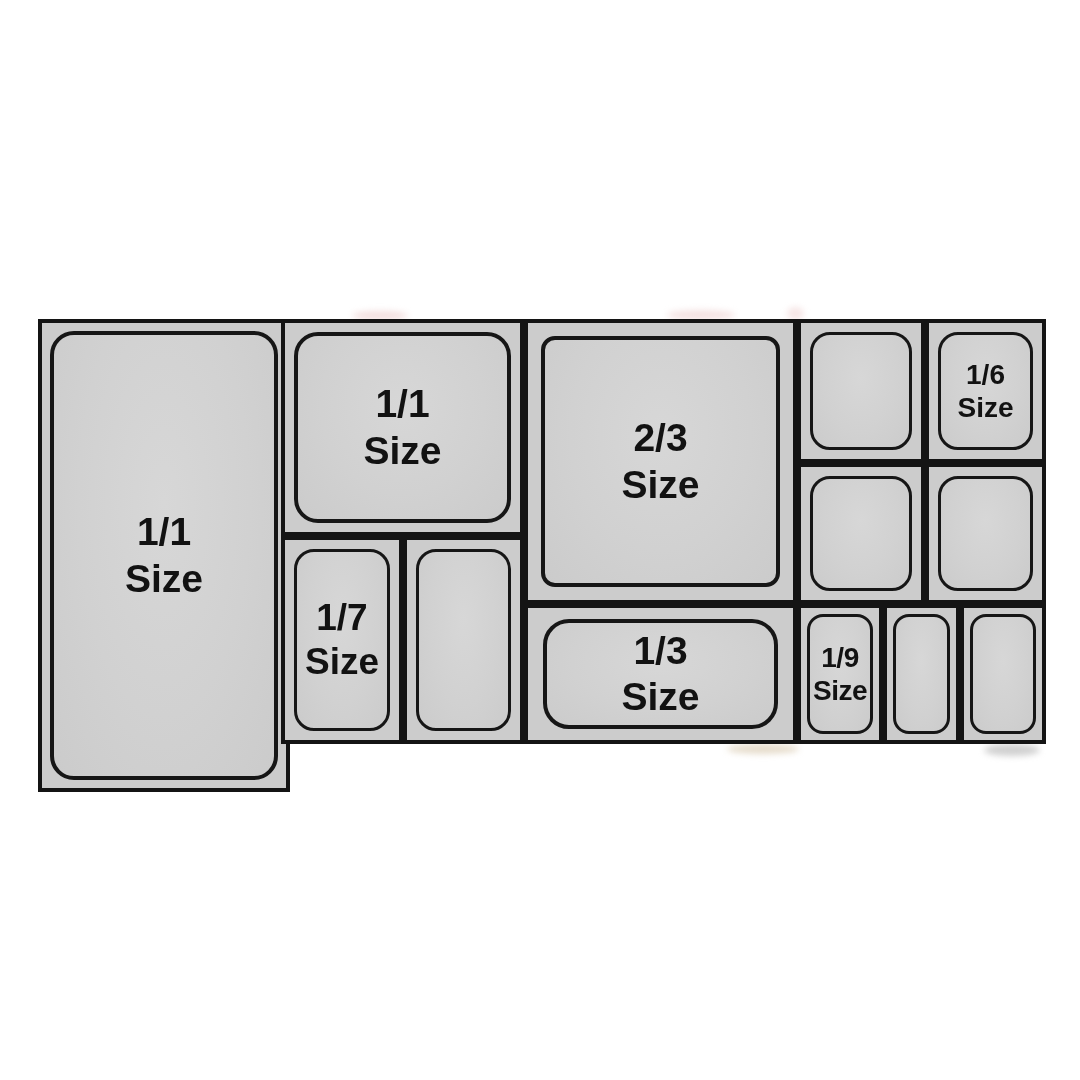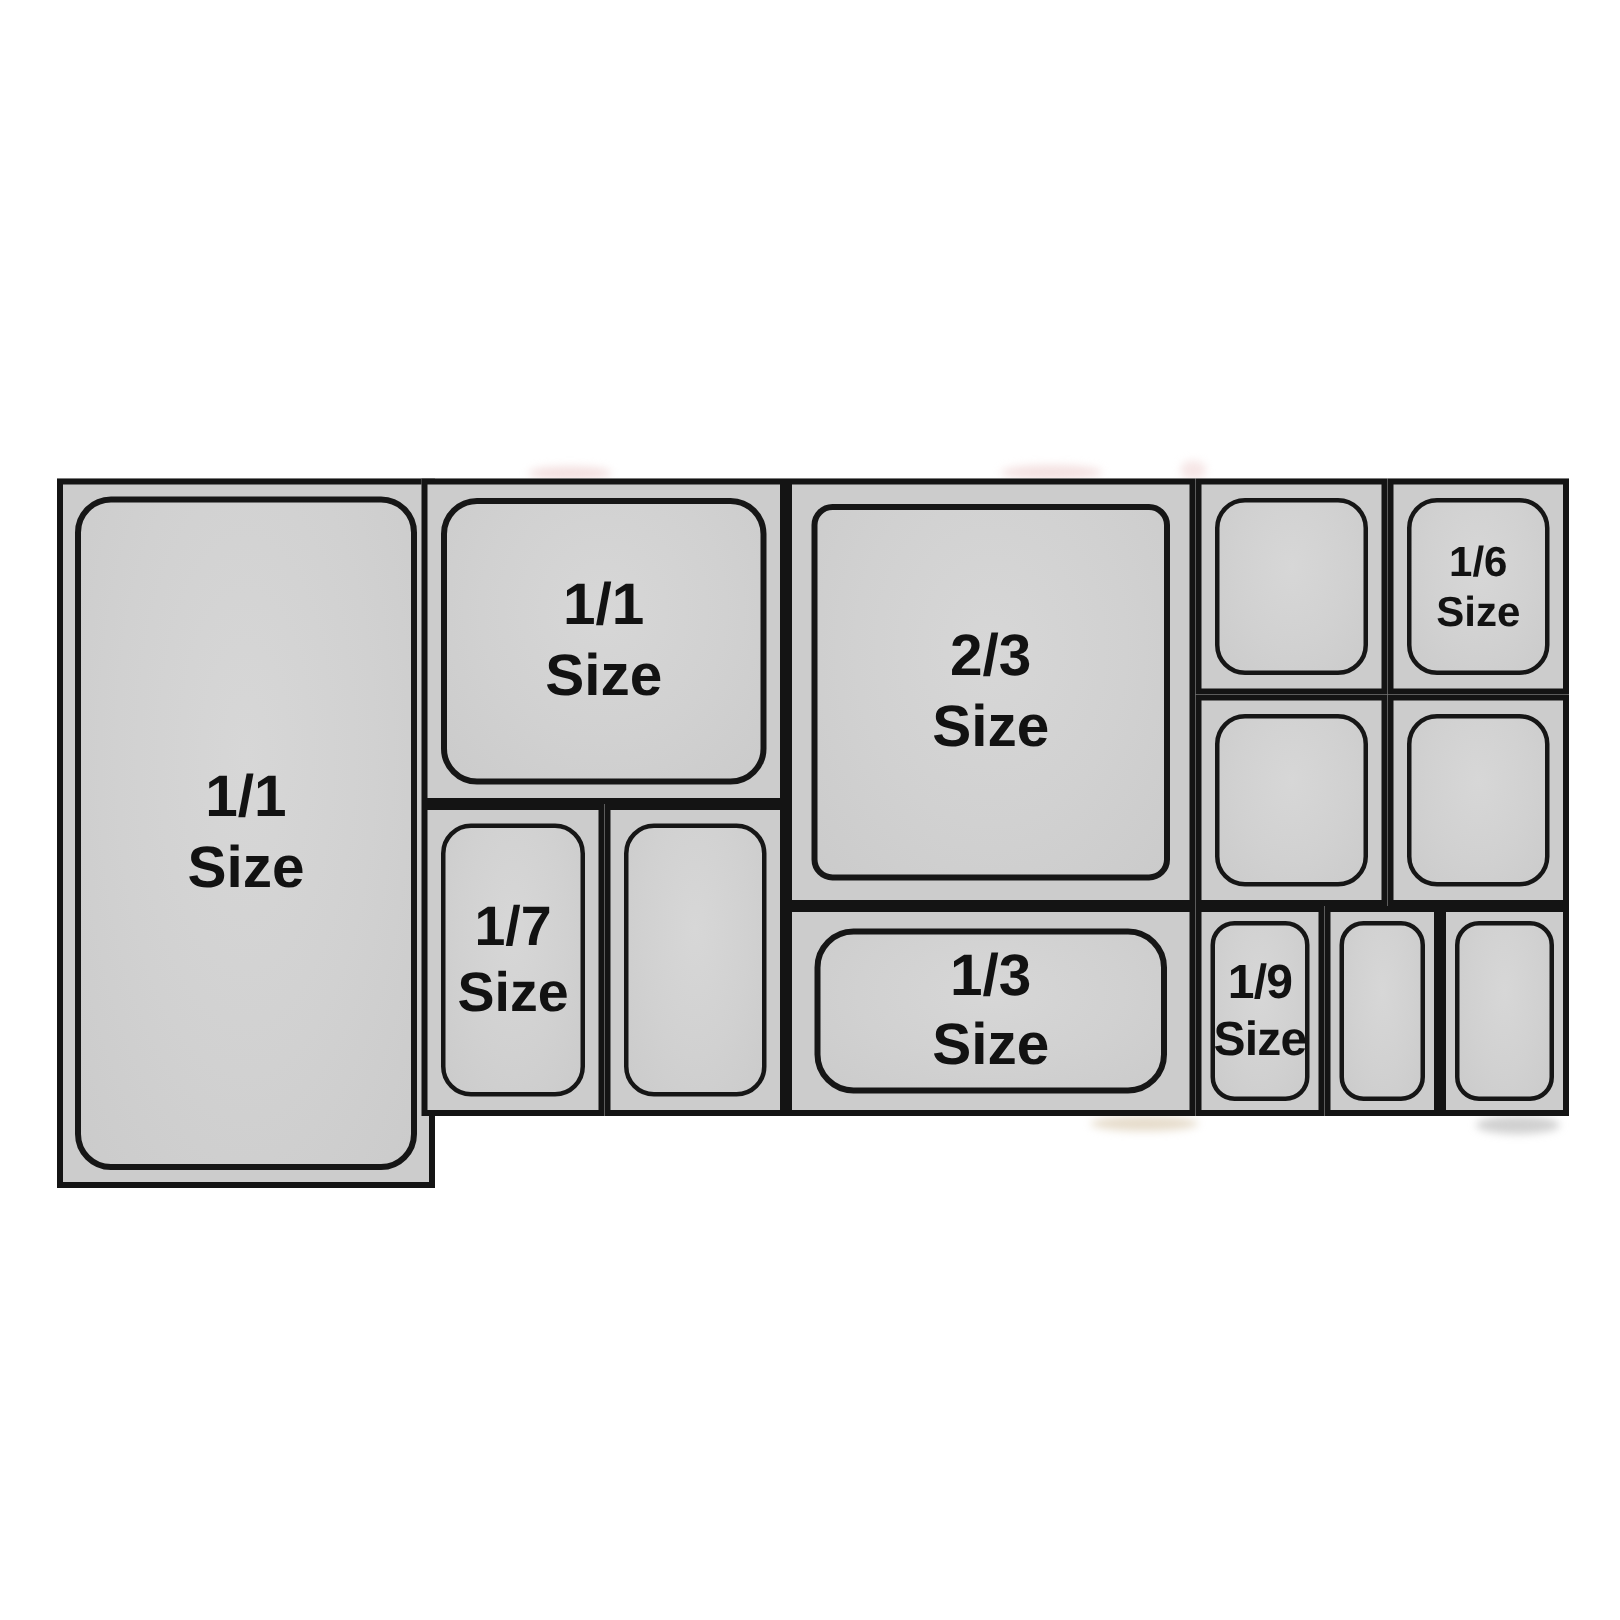--- a/index.html
+++ b/index.html
@@ -65,21 +65,21 @@
     font-weight: bold;
     text-align: center;
     line-height: 1.18;
     color: #121212;
     white-space: nowrap;
   }
   .lbl span { display: block; }
   .lbl-lg    { font-size: 39px; }
   .lbl-md    { font-size: 37px; }
   .lbl-sm    { font-size: 28px; }
-  .lbl-ninth { font-size: 32px; letter-spacing: -0.5px; }
+  .lbl-ninth { font-size: 28px; letter-spacing: -0.5px; }
 </style>
 </head>
 <body>
 
 <div class="canvas">
 
   <div class="artifact art-pink1"></div>
   <div class="artifact art-pink2"></div>
   <div class="artifact art-pink3"></div>
   <div class="artifact art-tan"></div>

